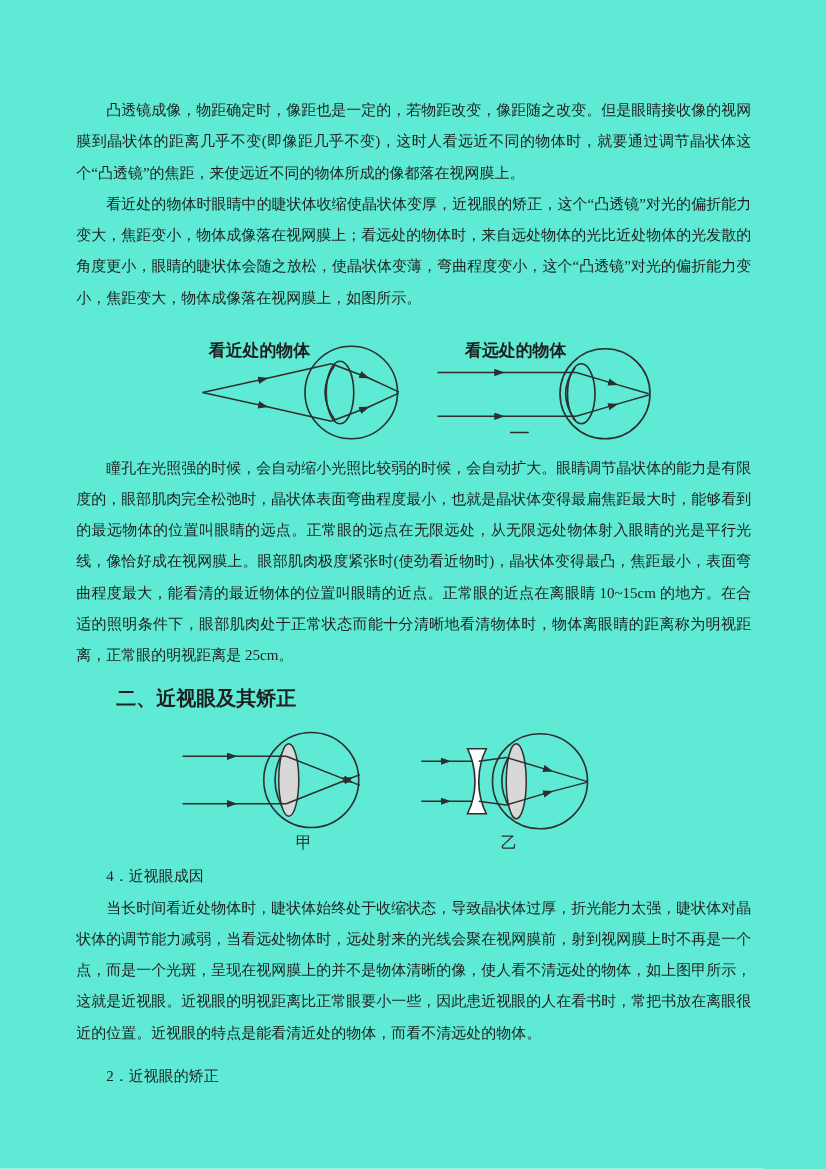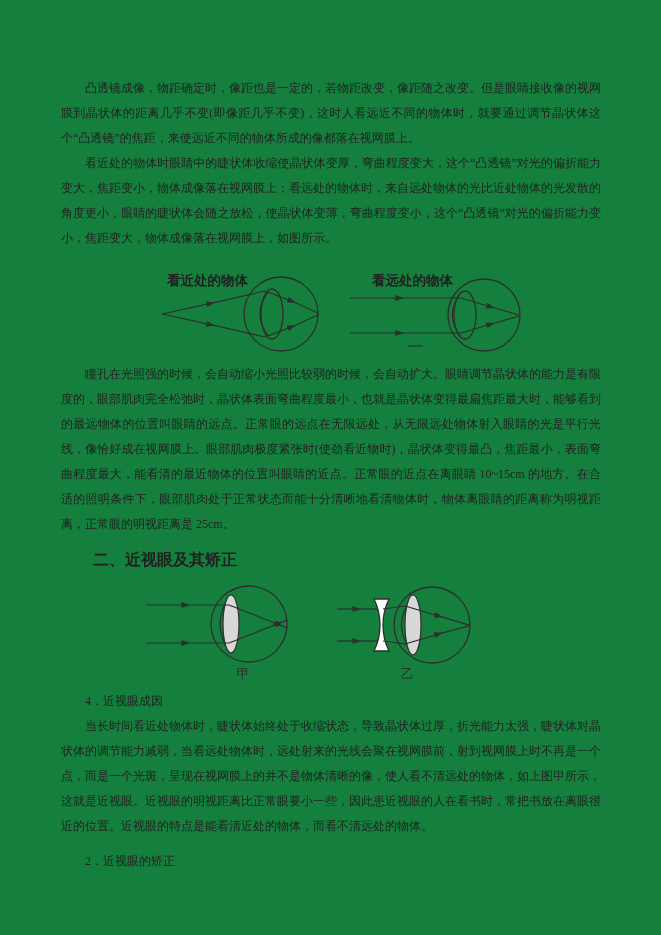--- a/index.html
+++ b/index.html
@@ -1,21 +1,21 @@
 <!DOCTYPE html>
 <html><head>
 <meta charset="utf-8">
 <style>
   * { box-sizing: border-box; }
   html, body { margin: 0; padding: 0; background: #ffffff; }
   .page {
     position: relative;
     width: 661px;
     height: 935px;
-    background: #15803d;
+    background: #5eead4;
     overflow: hidden;
     font-family: "Liberation Serif", "DejaVu Serif", serif;
     color: #1f1f1f;
   }
   .content { padding: 76px 60px 0 61px; }
   .para {
     margin: 0;
     font-size: 12px;
     line-height: 25px;
     text-align: justify;
@@ -61,21 +61,21 @@
   .lens-clear { fill: #ffffff; stroke: #2e2e2e; stroke-width: 1.3; }
 </style>
 </head>
 <body>
 
 <div class="page">
   <div class="content">
 
     <p class="para">凸透镜成像，物距确定时，像距也是一定的，若物距改变，像距随之改变。但是眼睛接收像的视网膜到晶状体的距离几乎不变(即像距几乎不变)，这时人看远近不同的物体时，就要通过调节晶状体这个“凸透镜”的焦距，来使远近不同的物体所成的像都落在视网膜上。</p>
 
-    <p class="para">看近处的物体时眼睛中的睫状体收缩使晶状体变厚，弯曲程度变大，这个“凸透镜”对光的偏折能力变大，焦距变小，物体成像落在视网膜上；看远处的物体时，来自远处物体的光比近处物体的光发散的角度更小，眼睛的睫状体会随之放松，使晶状体变薄，弯曲程度变小，这个“凸透镜”对光的偏折能力变小，焦距变大，物体成像落在视网膜上，如图所示。</p>
+    <p class="para">看近处的物体时眼睛中的睫状体收缩使晶状体变厚，近视眼的矫正，这个“凸透镜”对光的偏折能力变大，焦距变小，物体成像落在视网膜上；看远处的物体时，来自远处物体的光比近处物体的光发散的角度更小，眼睛的睫状体会随之放松，使晶状体变薄，弯曲程度变小，这个“凸透镜”对光的偏折能力变小，焦距变大，物体成像落在视网膜上，如图所示。</p>
 
     <div class="figure figure-1">
 
       <svg width="185" height="95" viewBox="0 0 185 95">
         <defs>
           <marker id="m1" markerWidth="8" markerHeight="6" refX="5.5" refY="2.5" orient="auto">
             <path d="M0,0 L7,2.5 L0,5 Z" fill="#2e2e2e"></path>
           </marker>
         </defs>
         <text x="14" y="20" class="fig-label">看近处的物体</text>

